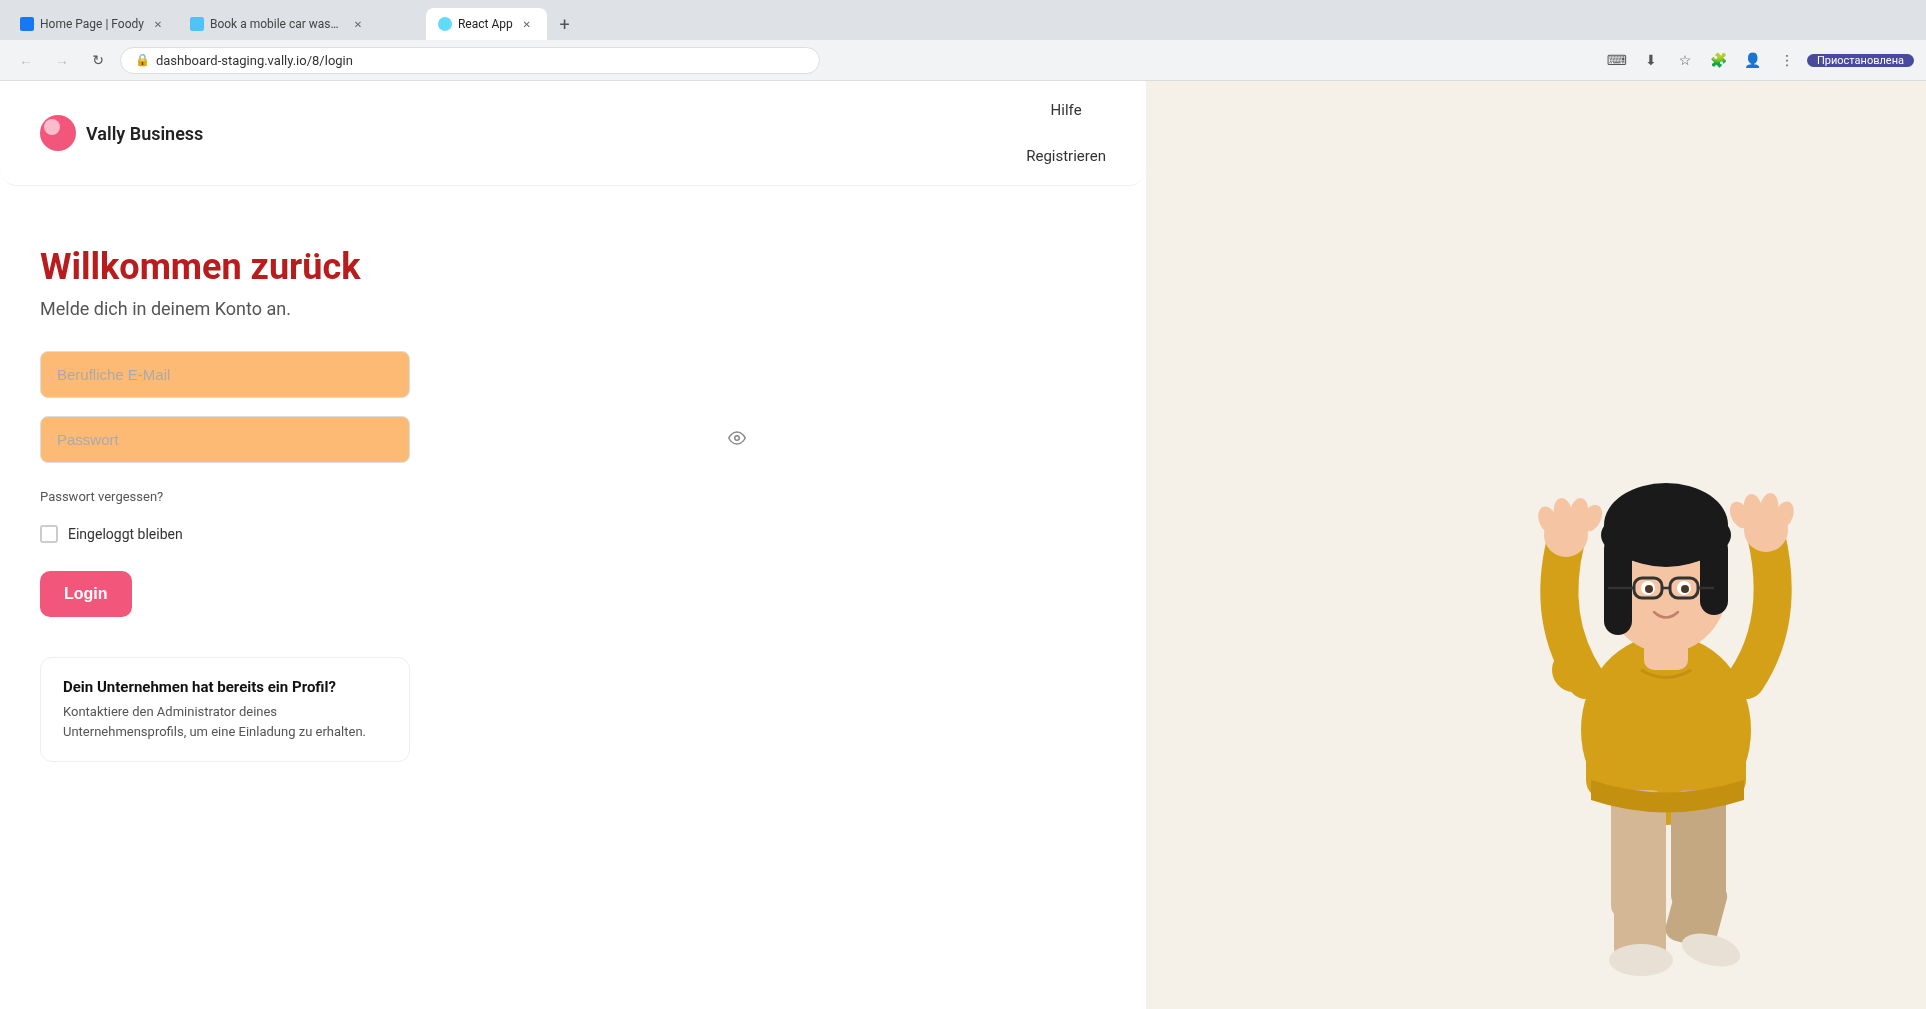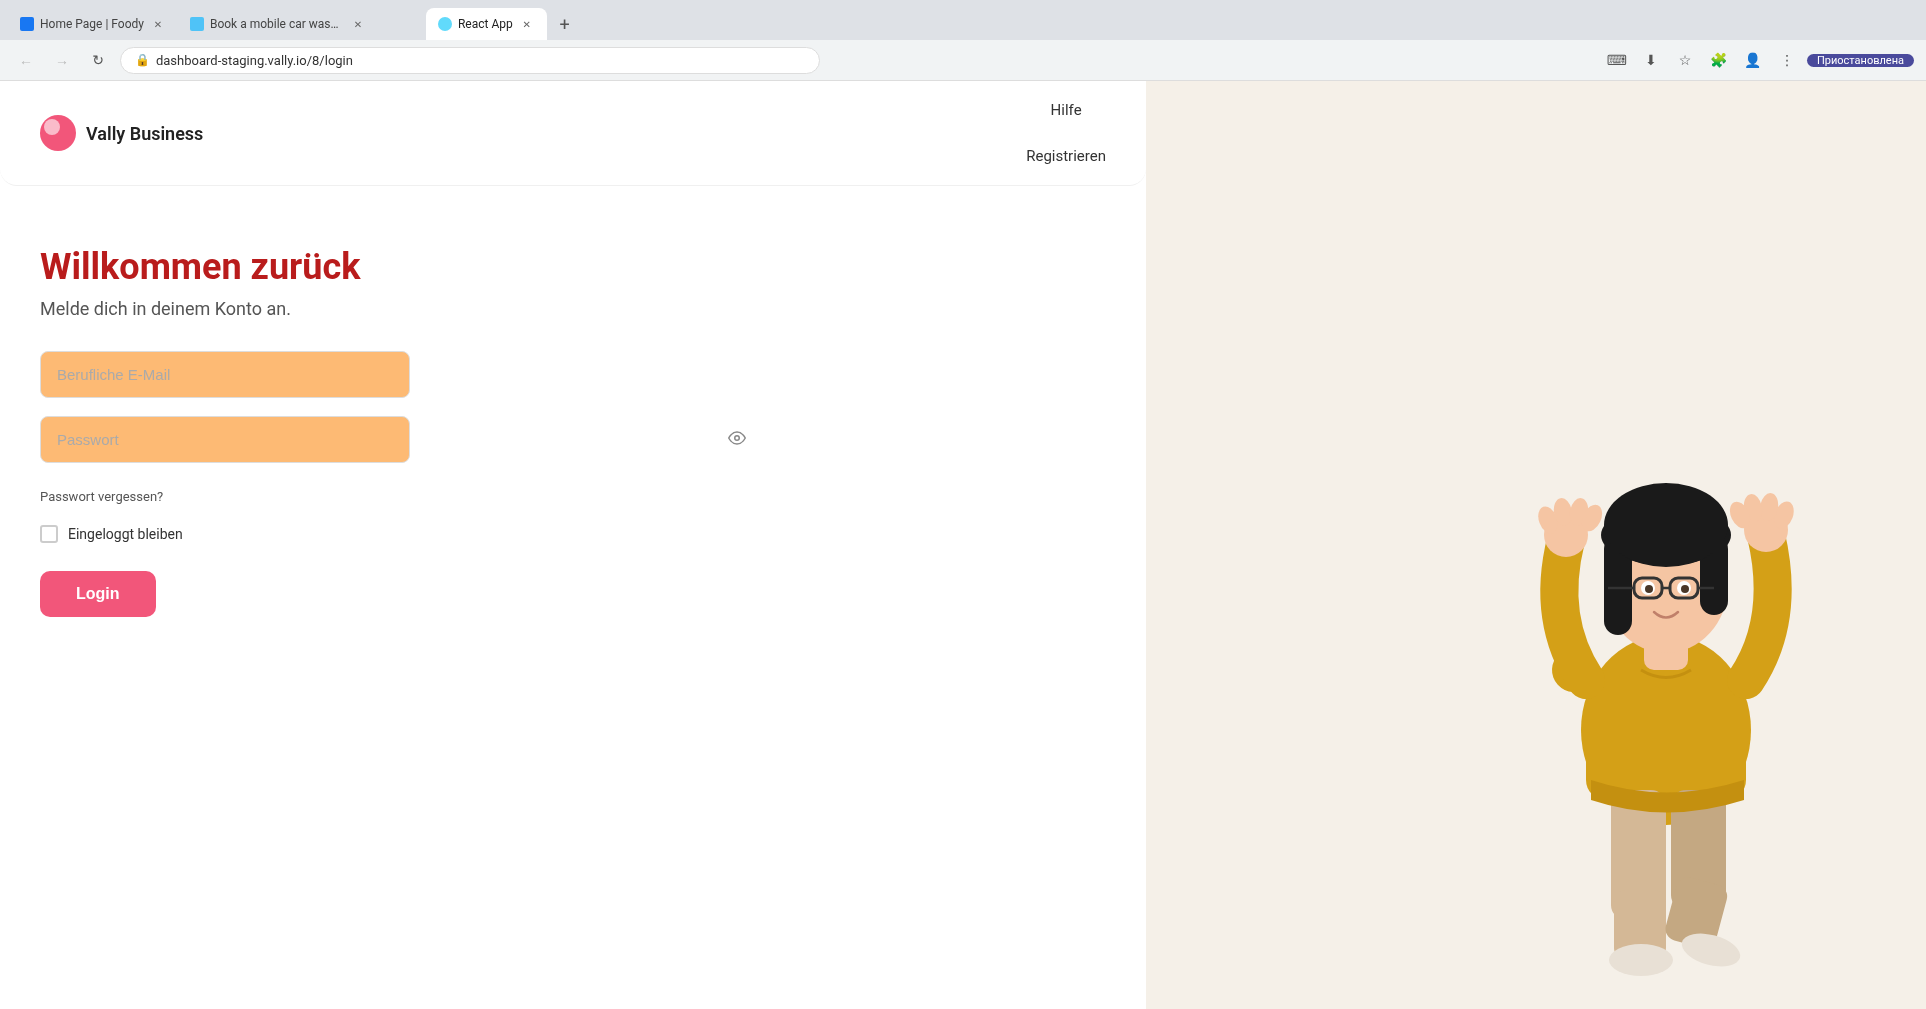--- a/index.html
+++ b/index.html
@@ -287,21 +287,21 @@
     .remember-label {
       font-size: 14px;
       color: #333;
     }
 
     .login-button {
       background: #F2567A;
       color: #fff;
       border: none;
       border-radius: 10px;
-      padding: 14px 36px;
+      padding: 14px 24px;
       font-size: 16px;
       font-weight: 600;
       cursor: pointer;
       transition: background 0.2s;
     }
 
     .company-card {
       margin-top: 40px;
       border: 1.5px solid #eee;
       border-radius: 12px;
@@ -433,20 +433,24 @@
 
       <span class="forgot-password">Passwort vergessen?</span>
 
       <div class="remember-me">
         <div class="checkbox"></div>
         <span class="remember-label">Eingeloggt bleiben</span>
       </div>
 
       <button class="login-button">Login</button>
 
+      <div class="company-card">
+        <div class="company-card-title">Dein Unternehmen hat bereits ein Profil?</div>
+        <div class="company-card-text">Kontaktiere den Administrator deines Unternehmensprofils, um eine Einladung zu erhalten.</div>
+      </div>
     </div>
   </div>
 
   <div class="right-panel">
     <div class="character-container">
 
       <svg class="character-svg" viewBox="0 0 400 650" xmlns="http://www.w3.org/2000/svg">
 
         <ellipse cx="200" cy="370" rx="85" ry="95" fill="#D4A017"></ellipse>
 

